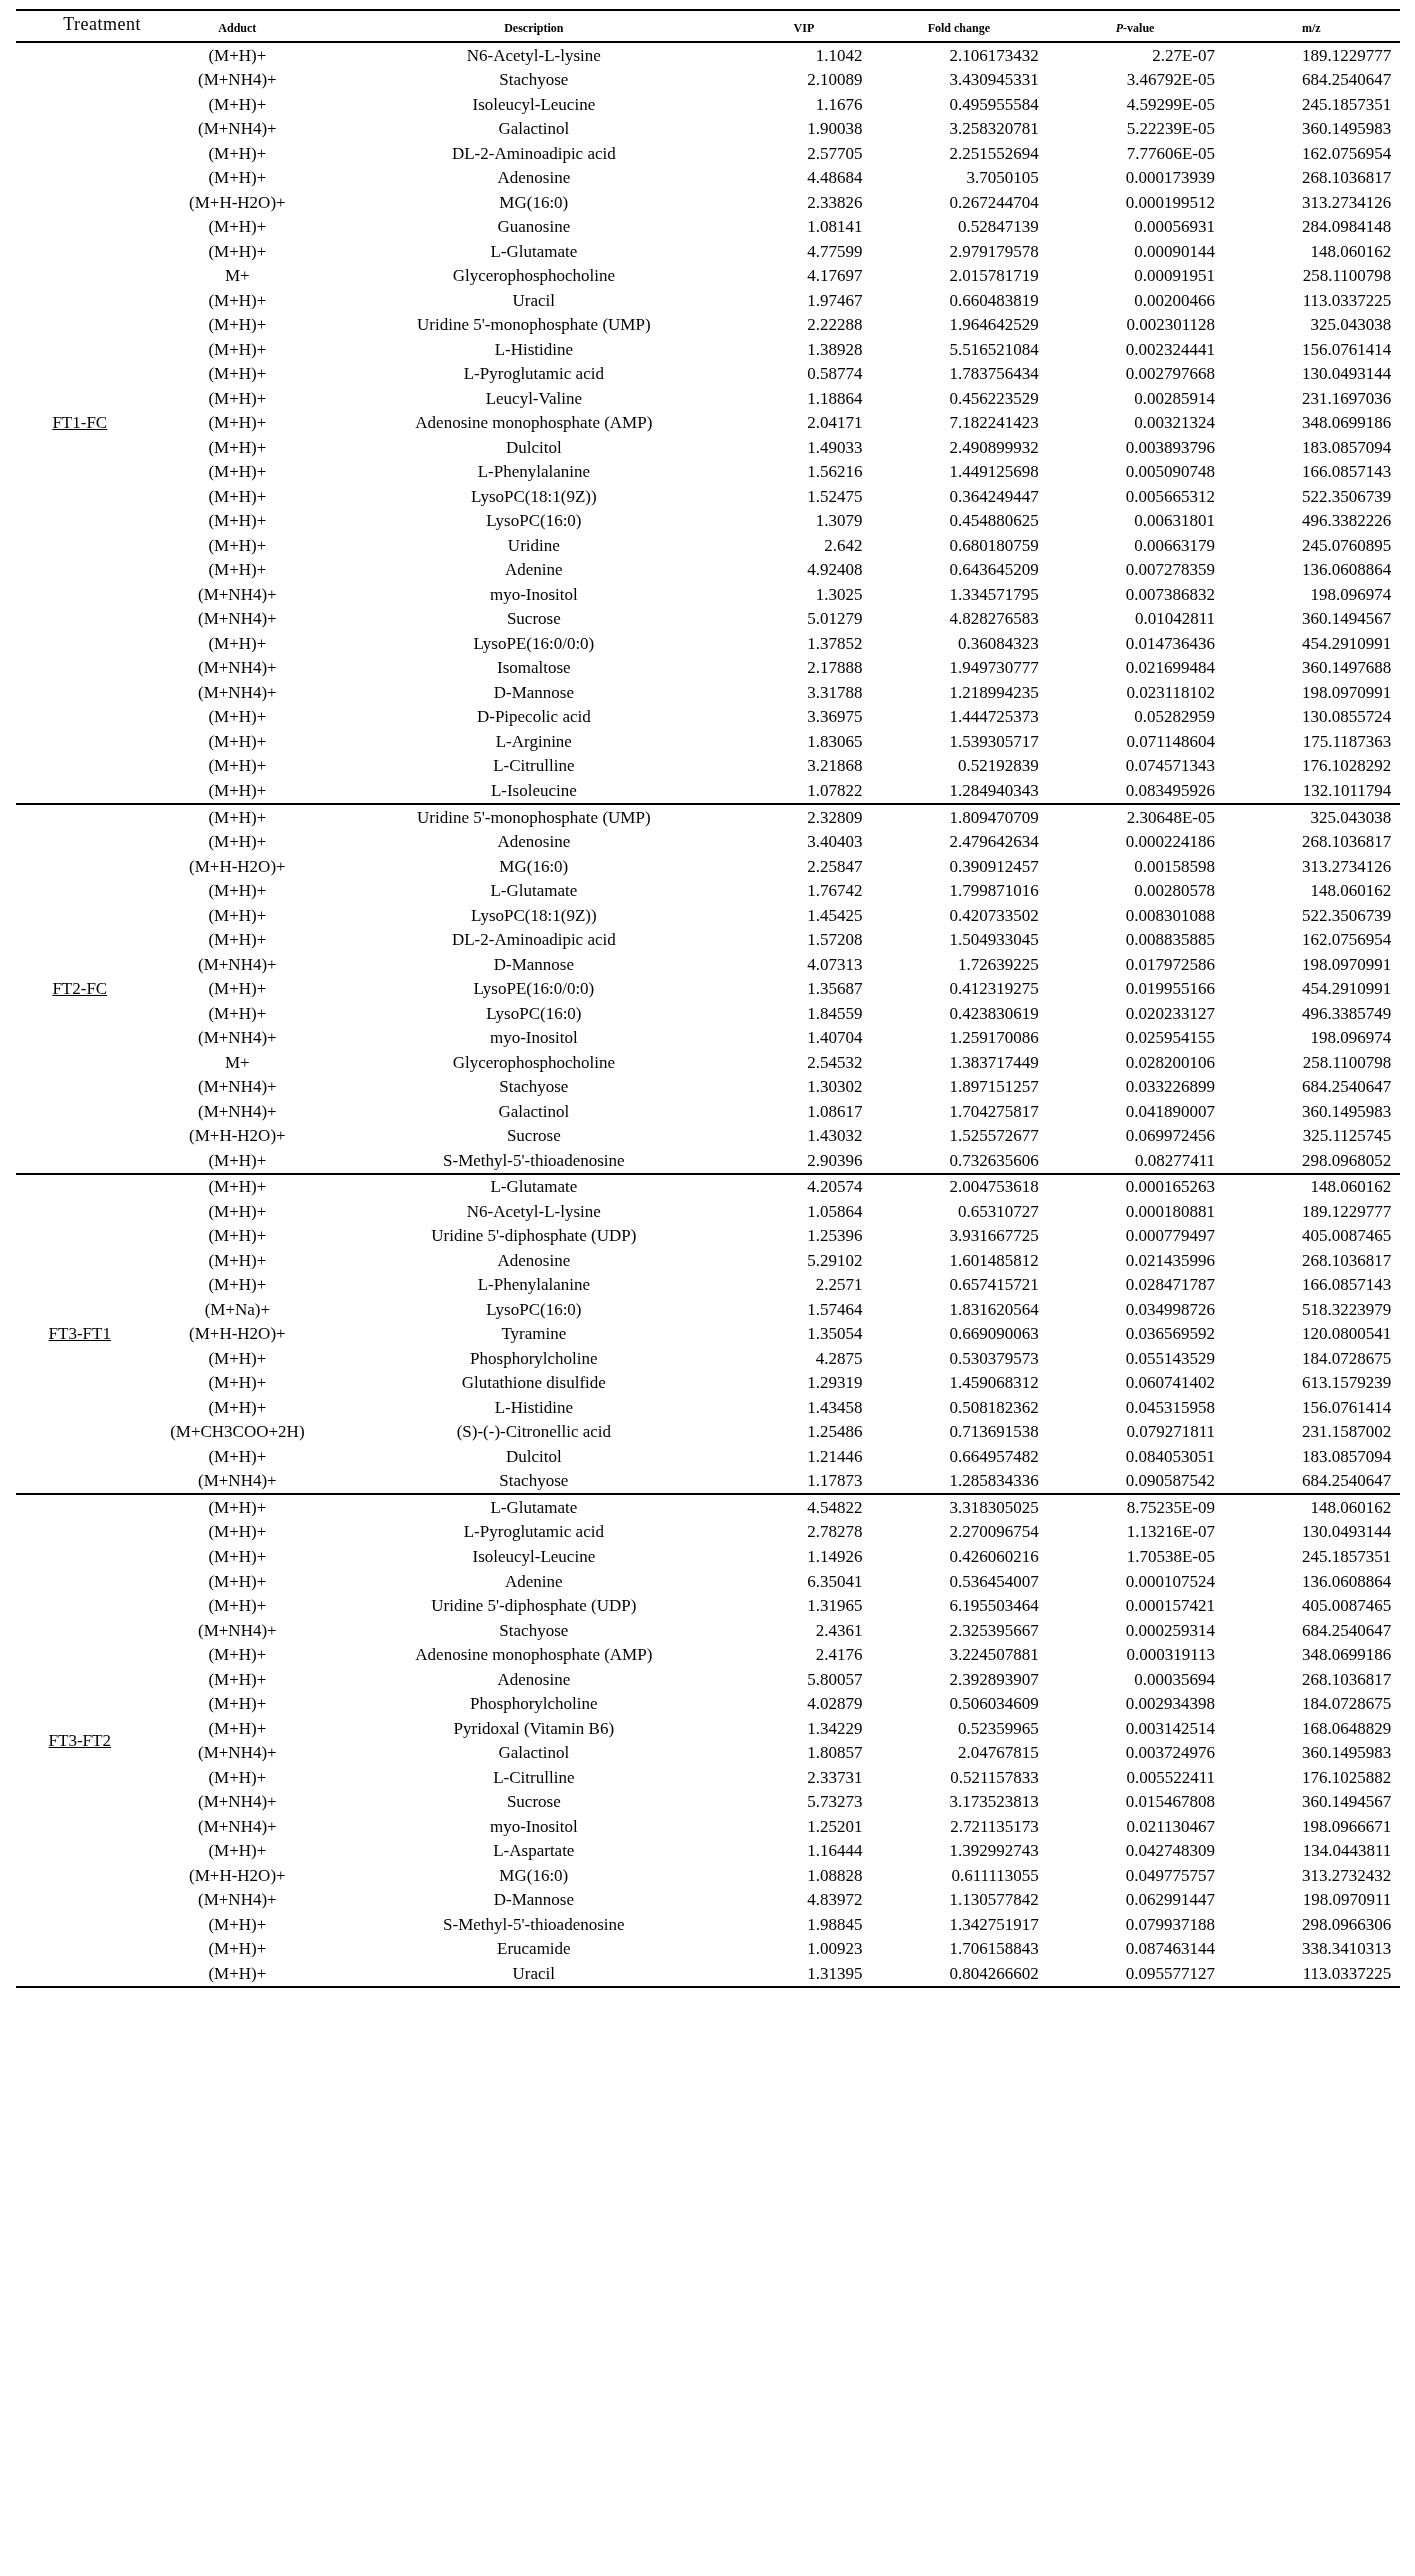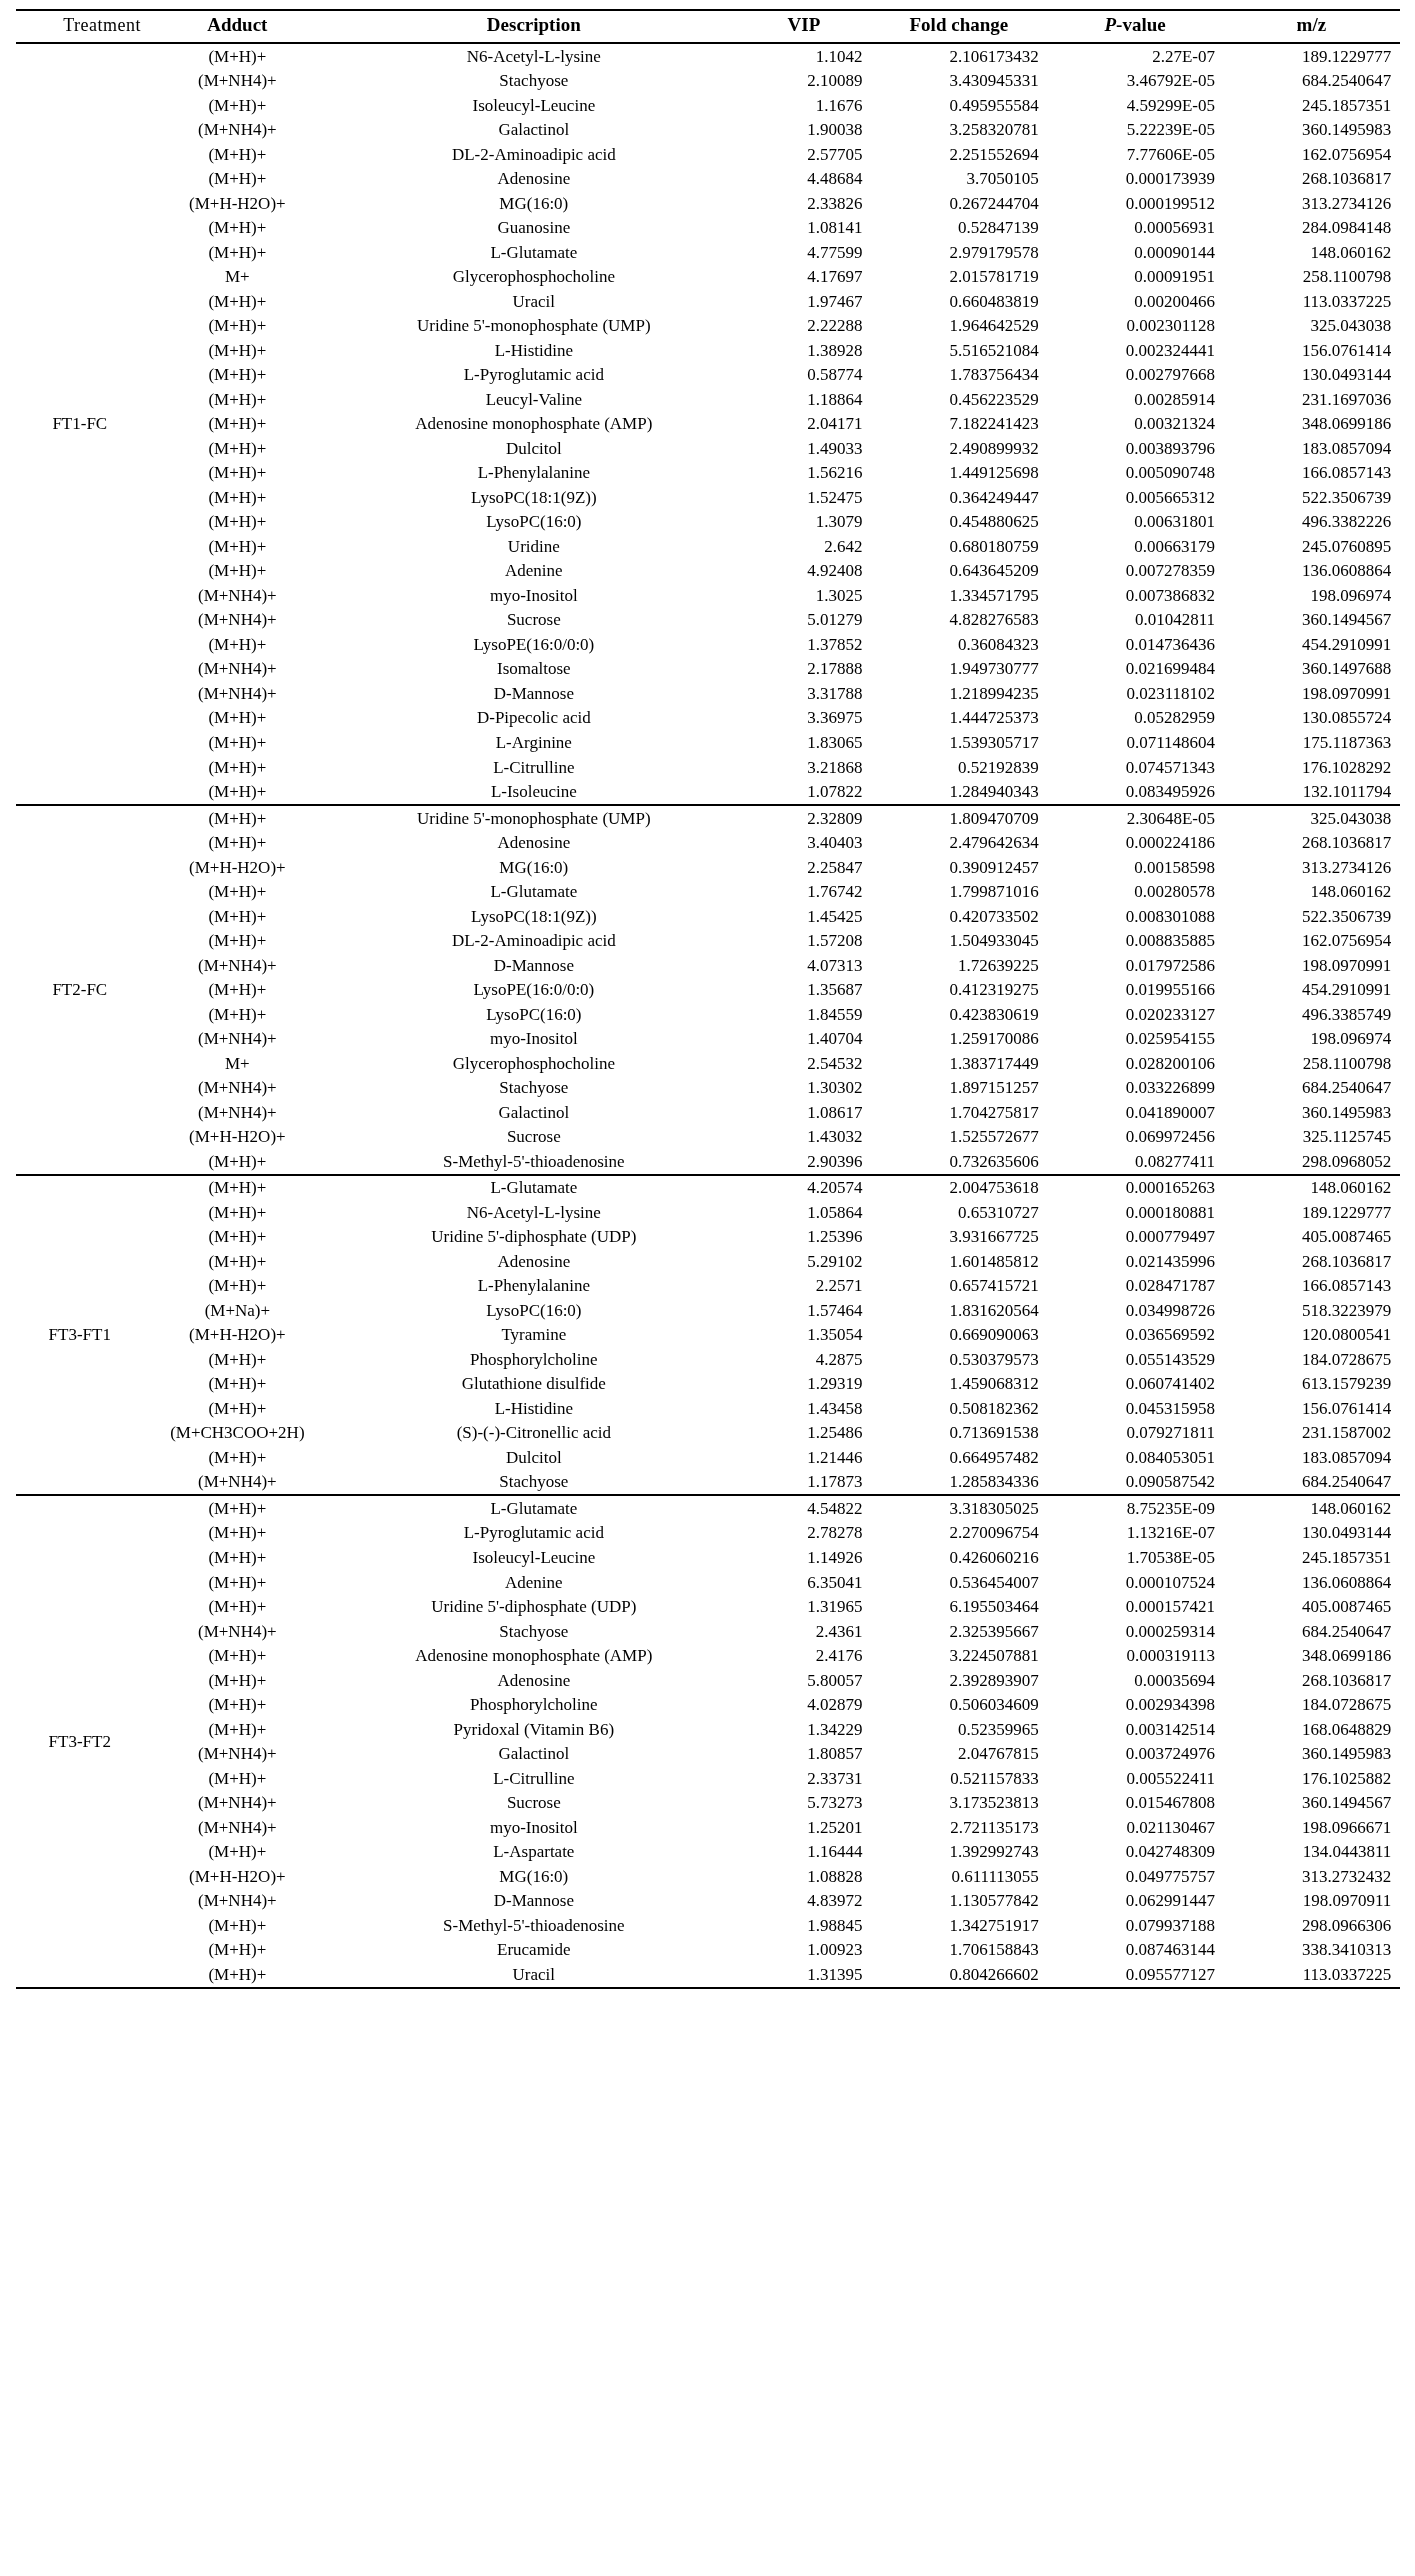--- a/index.html
+++ b/index.html
@@ -30,40 +30,40 @@
   table.metab col.c-treatment { width: 124px; }
   table.metab col.c-adduct    { width: 180px; }
   table.metab col.c-desc      { width: 392px; }
   table.metab col.c-vip       { width: 129px; }
   table.metab col.c-fold      { width: 170px; }
   table.metab col.c-pval      { width: 170px; }
   table.metab col.c-mz        { width: 170px; }
 
   thead th {
     font-weight: bold;
-    font-size: 19px;
+    font-size: 12px;
     padding: 4.1px 3.1px 7.2px 3.1px;
     text-align: center;
     vertical-align: bottom;
     white-space: nowrap;
   }
   thead th.th-treatment { text-align: right; font-weight: normal; font-size: 18px; letter-spacing: 0.5px; }
   thead tr.header-row {
     border-top: 2.6px solid #000;
     border-bottom: 2.6px solid #000;
   }
   thead th.th-pval em { font-style: italic; }
 
   tbody td {
     padding: 3.6px 3.1px 3.6px 3.1px;
     vertical-align: middle;
     white-space: nowrap;
     font-size: 17px;
   }
-  td.treatment { text-align: center; }
+  td.treatment { text-align: center; text-decoration: underline; }
   td.adduct    { text-align: center; }
   td.desc      { text-align: center; }
   td.num       { text-align: right; padding-right: 8.2px; }
 
   tbody.group + tbody.group {
     border-top: 2.6px solid #000;
   }
   tbody.last-group {
     border-bottom: 2.6px solid #000;
   }

